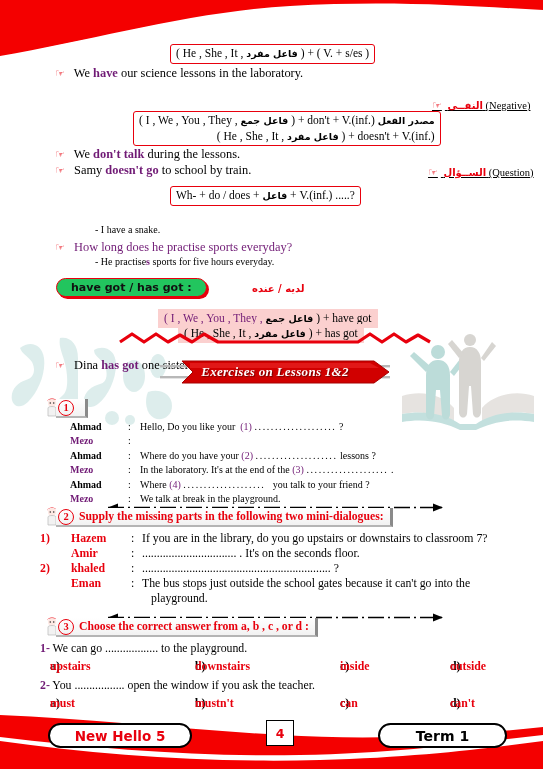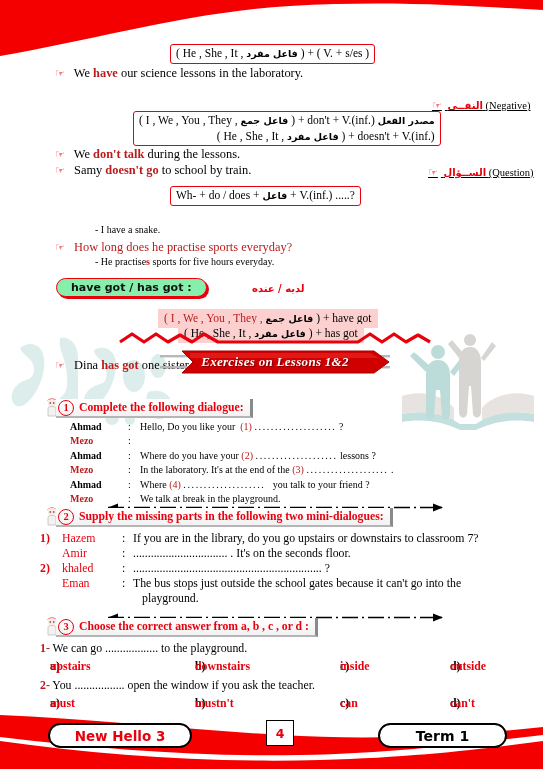--- a/index.html
+++ b/index.html
@@ -15,21 +15,21 @@
   .wave-bottom{position:absolute;left:0;bottom:0;width:543px;height:72px;}
 
   
   .wm-left{position:absolute;left:8px;top:330px;width:185px;height:105px;
            opacity:.40;pointer-events:none;}
   .wm-right{position:absolute;left:398px;top:328px;width:140px;height:112px;
             opacity:.55;pointer-events:none;}
 
   
   .blk{color:#000;}
-  .red{color:#b91c1c;}
+  .red{color:#701a75;}
 
   
   .rulebox{
     position:absolute;border:1.3px solid #e8000d;border-radius:3px;
     background:#fff;font-size:11.5px;line-height:1.35;
     padding:1px 5px;white-space:nowrap;
   }
   .rulebox .ar{font-family:"DejaVu Sans",sans-serif;font-weight:bold;font-size:9.5px;}
 
   
@@ -38,36 +38,36 @@
   .sub{position:absolute;font-size:10px;white-space:nowrap;}
 
   
   .tag{position:absolute;font-size:10.5px;white-space:nowrap;color:#000;text-decoration:underline;}
   .tag .ar{font-family:"DejaVu Sans",sans-serif;font-weight:bold;
            color:#e8000d;font-size:10px;}
   .tag .hand{color:#e8000d;font-size:11px;margin-right:3px;}
 
   
   .chip{
-    position:absolute;background:#86efac;border:1.4px solid #e8000d;
+    position:absolute;background:#22c55e;border:1.4px solid #e8000d;
     border-radius:13px 13px 13px 13px;padding:2px 14px;
     font-family:"DejaVu Sans",sans-serif;font-weight:bold;font-size:11px;
     color:#111;box-shadow:2px 2px 0 #e8000d;white-space:nowrap;
   }
   .ar-note{position:absolute;font-family:"DejaVu Sans",sans-serif;
            font-weight:bold;font-size:10px;color:#e8000d;margin-left:47px;}
 
   .pinkbox{
     position:absolute;background:#fbd0cf;font-size:11.5px;line-height:1.45;
     padding:1px 6px;white-space:nowrap;
   }
   .pinkbox .ar{font-family:"DejaVu Sans",sans-serif;font-weight:bold;font-size:9.5px;}
 
   
-  .banner-wrap{position:absolute;left:160px;top:350px;width:230px;height:36px;text-align:right;}
+  .banner-wrap{position:absolute;left:160px;top:360px;width:230px;height:36px;text-align:right;}
   .banner-txt{
     position:absolute;left:0;top:0;width:230px;height:24px;
     display:flex;align-items:center;justify-content:center;
     font-family:"Liberation Serif",serif;font-style:italic;font-weight:bold;
     font-size:13px;color:#fff;letter-spacing:.3px;white-space:nowrap;
     text-shadow:1px 1px 1px rgba(0,0,0,.45);
   }
 
   
   .qhead{
@@ -92,21 +92,21 @@
   .dlg .cl{width:12px;}
   .dots{letter-spacing:1.6px;}
 
   
   .sep{position:absolute;height:9px;}
 
   
   .mini{position:absolute;font-size:11.8px;line-height:15px;}
   .mini .row{display:flex;white-space:nowrap;}
   .mini .idx{width:22px;font-weight:bold;color:#e8000d;}
-  .mini .nm{width:60px;font-weight:normal;color:#e8000d;}
+  .mini .nm{width:60px;font-weight:bold;color:#e8000d;margin-left:9px;}
   .mini .cl{width:11px;}
 
   
   .mcq{position:absolute;font-size:11.8px;line-height:15px;white-space:nowrap;}
   .mcq .stem{display:block;}
   .mcq .stem .n{font-weight:bold;}
   .opts{position:absolute;font-size:11.8px;font-weight:bold;}
   .opts span{position:absolute;white-space:nowrap;}
   .opts .lt{color:#000;}
   .opts .vl{color:#e8000d;}
@@ -266,21 +266,20 @@
 
   <svg class="qfig" style="left:44px;top:397px;" viewBox="0 0 16 20">
     <circle cx="8" cy="6" r="4" fill="#fde8e3"></circle>
     <path d="M3,5 C3,1 13,1 13,5 C13,3 11,1.5 8,1.5 C5,1.5 3,3 3,5 Z" fill="#e8000d"></path>
     <circle cx="6.3" cy="6" r="0.8" fill="#333"></circle>
     <circle cx="9.7" cy="6" r="0.8" fill="#333"></circle>
     <path d="M4,11 C4,9 12,9 12,11 L12,19 L4,19 Z" fill="#f2f2f2" stroke="#b9b9b9" stroke-width=".7"></path>
   </svg>
   <div class="qhead" style="left:56px;top:399px;">
     <span class="num">1</span>
-    <span class="ttl">Complete the following dialogue:</span>
   </div>
 
   <div class="dlg" style="left:70px;top:420px;">
     <div class="row">
       <span class="nm blk">Ahmad</span>
       <span class="cl">:</span>
       <span>Hello, Do you like your&nbsp; <span class="red">(1)</span> <span class="dots">....................</span> ?</span>
     </div>
     <div class="row">
       <span class="nm red">Mezo</span>
@@ -426,17 +425,17 @@
         <span class="vl">can't</span>
       </span>
   </div>
 
   <svg class="wave-bottom" viewBox="0 0 543 72" preserveAspectRatio="none">
     <path d="M0,18 C90,22 180,32 280,38 C380,44 470,38 543,30 L543,72 L0,72 Z" fill="#f40000"></path>
     <path d="M0,40 C100,52 200,60 300,58 C400,56 470,46 543,38 L543,72 L0,72 Z" fill="#ffffff"></path>
     <path d="M0,44 C100,58 210,66 320,63 C420,60 480,52 543,44 L543,72 L0,72 Z" fill="#f40000"></path>
   </svg>
 
-  <div class="pill left">New Hello 3</div>
+  <div class="pill left">New Hello 5</div>
   <div class="pagenum">4</div>
   <div class="pill right">Term 1</div>
 
 </div>
 
 </body></html>

